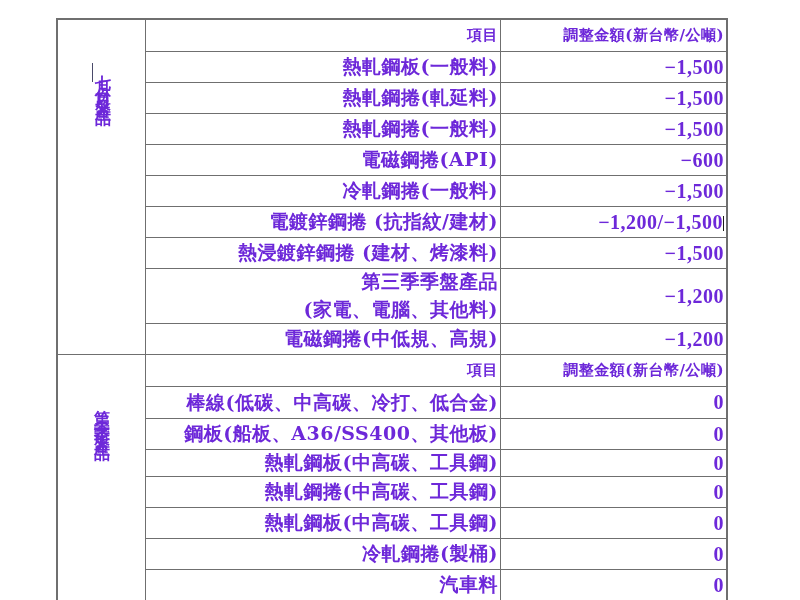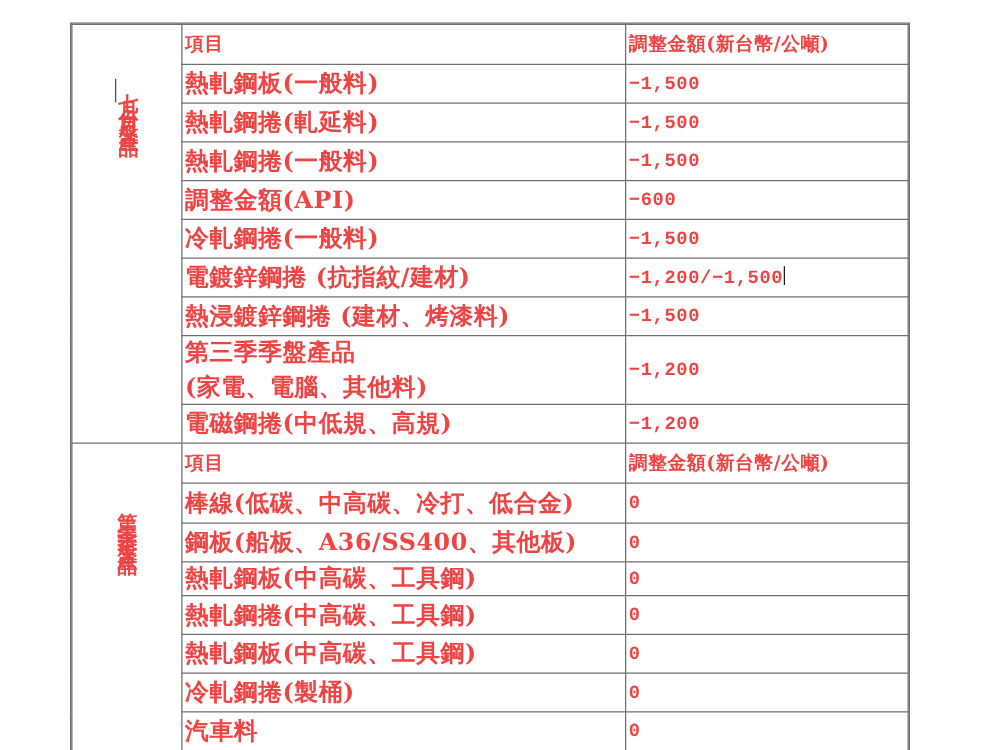--- a/index.html
+++ b/index.html
@@ -27,25 +27,25 @@
 
   table.price-table {
     width: 669px;
     height: 563px;
     border-collapse: collapse;
     table-layout: fixed;
   }
 
   table.price-table td {
     border: 1px solid #6f6f6f;
-    text-align: left;
+    text-align: right;
     vertical-align: middle;
     padding: 0 2px;
     font-weight: bold;
-    color: #ef4444;
+    color: #6d28d9;
     letter-spacing: 0.5px;
   }
 
   
   table.price-table {
     outline: 1px solid #6f6f6f;
   }
 
   col.c-group { width: 88px; }
   col.c-item  { width: 355px; }
@@ -95,22 +95,22 @@
     font-size: 15px;
     font-family: "DejaVu Serif", "Liberation Serif", serif;
     letter-spacing: 1px;
   }
   td.item-cell {
     font-size: 19px;
     font-family: "DejaVu Serif", "Liberation Serif", serif;
     letter-spacing: 0.5px;
   }
   td.value-cell {
-    font-size: 15px;
-    font-family: Liberation Mono, monospace;
+    font-size: 20px;
+    font-family: Liberation Serif, serif;
     letter-spacing: 1px;
   }
   .line2 { display: block; }
   .line-gap { display: block; height: 2px; }
 
   .caret-h {
     display: inline-block;
     width: 1px;
     height: 15px;
     background: #1c1c1c;
@@ -147,21 +147,21 @@
         </tr>
         <tr style="height: 31px; padding-left: 41px;">
           <td class="item-cell">熱軋鋼捲(軋延料)</td>
           <td class="value-cell">−1,500</td>
         </tr>
         <tr style="height: 31px;">
           <td class="item-cell">熱軋鋼捲(一般料)</td>
           <td class="value-cell">−1,500</td>
         </tr>
         <tr style="height: 31px;">
-          <td class="item-cell">調整金額(API)</td>
+          <td class="item-cell">電磁鋼捲(API)</td>
           <td class="value-cell">−600</td>
         </tr>
         <tr style="height: 31px;">
           <td class="item-cell">冷軋鋼捲(一般料)</td>
           <td class="value-cell">−1,500</td>
         </tr>
         <tr style="height: 31px;">
           <td class="item-cell">電鍍鋅鋼捲 (抗指紋/建材)</td>
           <td class="value-cell"><span>−1,200/−1,500</span><span class="caret-h"></span></td>
         </tr>

